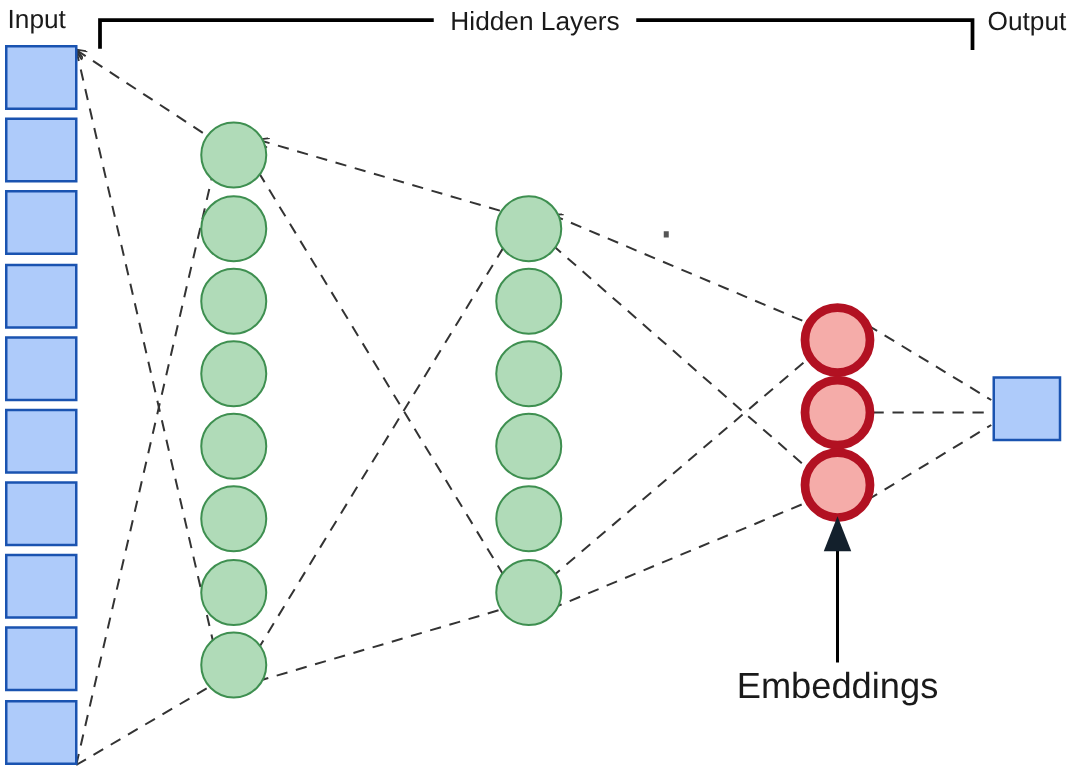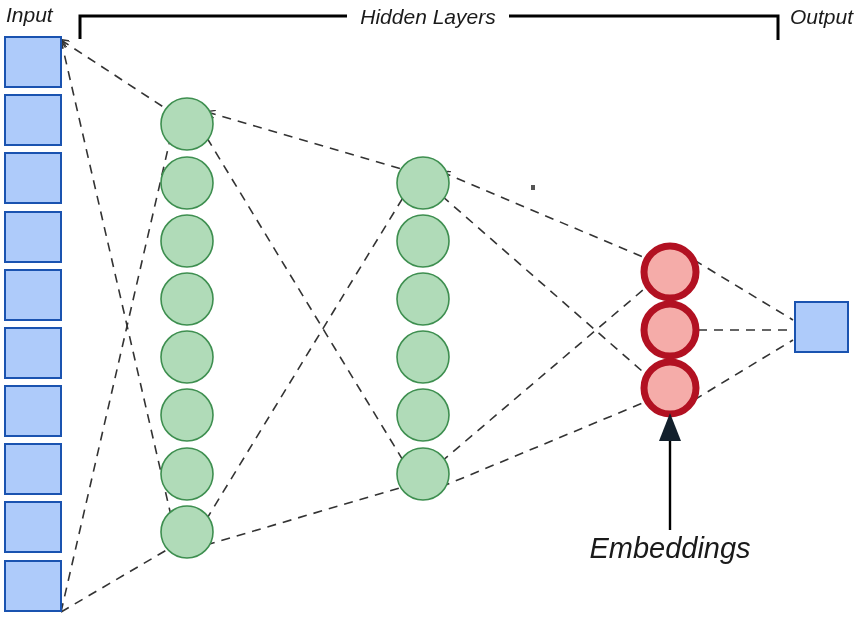--- a/index.html
+++ b/index.html
@@ -9,21 +9,20 @@
   }
   body {
     font-family: "Liberation Sans", sans-serif;
   }
   #diagram-root {
     position: relative;
     width: 865px;
     height: 619px;
     background: #ffffff;
     overflow: hidden;
-    font-style: italic;
   }
   #nn-svg {
     display: block;
     width: 865px;
     height: 619px;
   }
   .layer-label {
     font-family: "Liberation Sans", sans-serif;
     font-size: 21px;
     fill: #1a1a1a;

